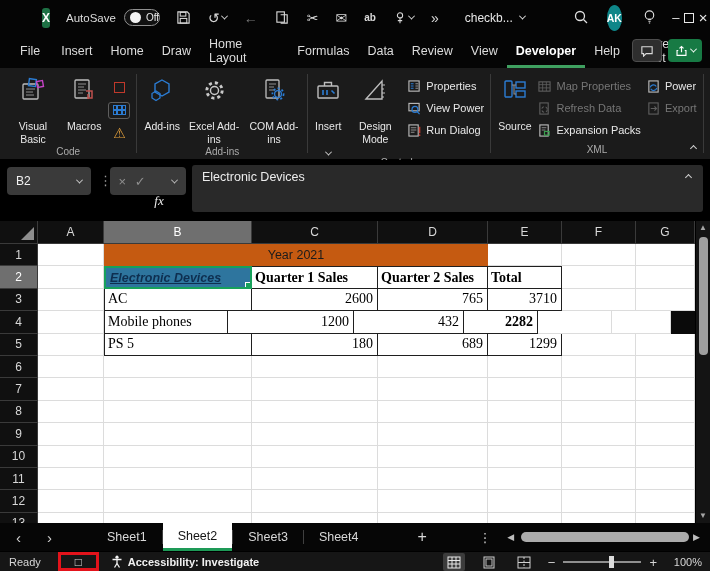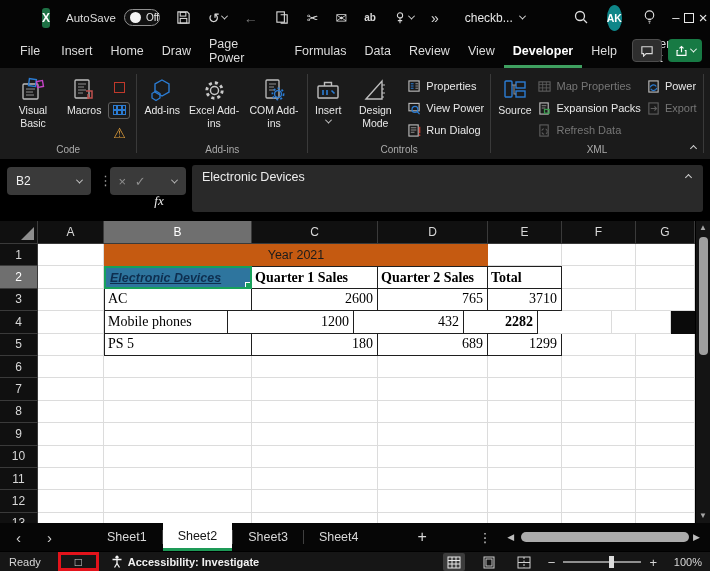--- a/index.html
+++ b/index.html
@@ -36,21 +36,21 @@
   .tabbar-right{position:absolute;right:8px;top:4px;display:flex;gap:6px;align-items:center;}
   .cmtbtn{width:30px;height:23px;background:#2e2e2e;border:1px solid #4d4d4d;border-radius:4px;display:flex;align-items:center;justify-content:center;cursor:pointer;}
   .sharebtn{width:34px;height:23px;border:none;border-radius:4px;display:flex;align-items:center;justify-content:center;gap:3px;color:#fff;cursor:pointer;}
 
   
   .ribbon{height:92px;background:#1b1b1b;display:flex;flex:none;position:relative;border-bottom:1px solid #000;}
   .rgroup{display:flex;flex-direction:column;padding:4px 4px 0 4px;}
   .rgrow{display:flex;flex:1;align-items:flex-start;gap:2px;}
   .glabel{height:16px;text-align:center;font-size:10px;color:#ababab;line-height:14px;}
   .rsep{width:1px;background:#3a3a3a;margin:6px 0;}
-  .bigbtn{display:flex;flex-direction:column;align-items:center;background:none;border:none;cursor:pointer;padding:4px 3px 0 3px;color:#e8e8e8;}
+  .bigbtn{display:flex;flex-direction:column;align-items:center;background:none;border:none;cursor:pointer;padding:4px 3px 0 3px;color:#e8e8e8;gap:16px;}
   .bigbtn .ric{height:28px;display:flex;align-items:center;justify-content:center;}
   .blbl{font-size:10.5px;line-height:1.2;text-align:center;color:#e8e8e8;max-width:52px;}
   .smallcol{display:flex;flex-direction:column;justify-content:flex-start;gap:3px;padding-top:5px;}
   .minibtn{width:26px;height:20px;display:flex;align-items:center;justify-content:center;background:none;border:none;cursor:pointer;}
   .redsq{width:11px;height:11px;border:1.6px solid #c0392b;}
   .gridbtn{width:22px;height:17px;border:1px solid #5e5e5e;border-radius:3px;display:flex;align-items:center;justify-content:center;}
   .gridin{width:13px;height:10px;display:grid;grid-template-columns:1fr 1fr 1fr;grid-template-rows:1fr 1fr;}
   .gridin i{border:0.8px solid #2b7cd3;}
   .warn{color:#E8A33D;font-size:14px;line-height:1;}
   .listcol{display:flex;flex-direction:column;justify-content:center;gap:2px;padding:4px 2px 0 2px;}
@@ -202,21 +202,21 @@
         <span>×</span>
       </button>
   </div>
 
   <div class="tabbar">
 
     <div class="rtab first">File</div>
       <div class="rtab">Insert</div>
       <div class="rtab">Home</div>
       <div class="rtab">Draw</div>
-      <div class="rtab">Page Power</div>
+      <div class="rtab">Home Layout</div>
       <div class="rtab">Formulas</div>
       <div class="rtab">Data</div>
       <div class="rtab">Review</div>
       <div class="rtab">View</div>
       <div class="rtab active">Developer</div>
       <div class="rtab">Help</div>
       <div class="rtab">Power Pivot</div>
       <div class="tabbar-right">
       <button class="cmtbtn">
         <svg width="14" height="12" viewBox="0 0 16 14">
@@ -392,34 +392,34 @@
           <span class="blbl">Source</span>
         </button>
         <div class="listcol">
           <button class="rowbtn dim">
             <svg width="13" height="13" viewBox="0 0 14 14">
                 <rect x="1" y="2" width="12" height="10" fill="none" stroke="#5e5e5e" stroke-width="1.2"></rect>
                 <path d="M1 5 h12 M1 8.5 h12 M5 2 v10 M9 2 v10" stroke="#5e5e5e" stroke-width="0.9"></path>
               </svg>
             <span>Map Properties</span>
           </button>
+          <button class="rowbtn dim">
+            <svg width="13" height="13" viewBox="0 0 14 14">
+                <rect x="2" y="1" width="9" height="12" fill="none" stroke="#5e5e5e" stroke-width="1.2"></rect>
+                <circle cx="7" cy="8" r="3" fill="none" stroke="#5e5e5e" stroke-width="1.1" stroke-dasharray="3 2"></circle>
+              </svg>
+            <span>Refresh Data</span>
+          </button>
           <button class="rowbtn">
             <svg width="13" height="13" viewBox="0 0 14 14">
                 <rect x="2" y="1" width="9" height="12" fill="none" stroke="#bdbdbd" stroke-width="1.2"></rect>
                 <path d="M4 4 h5 M4 6.5 h4" stroke="#8f8f8f" stroke-width="1"></path>
                 <rect x="7" y="8" width="5" height="4" fill="none" stroke="#3a9e4e" stroke-width="1.3"></rect>
               </svg>
             <span>Expansion Packs</span>
-          </button>
-          <button class="rowbtn dim">
-            <svg width="13" height="13" viewBox="0 0 14 14">
-                <rect x="2" y="1" width="9" height="12" fill="none" stroke="#5e5e5e" stroke-width="1.2"></rect>
-                <circle cx="7" cy="8" r="3" fill="none" stroke="#5e5e5e" stroke-width="1.1" stroke-dasharray="3 2"></circle>
-              </svg>
-            <span>Refresh Data</span>
           </button>
         </div>
         <div class="listcol">
           <button class="rowbtn">
             <svg width="13" height="13" viewBox="0 0 14 14">
                 <rect x="2" y="1" width="10" height="12" fill="none" stroke="#bdbdbd" stroke-width="1.2"></rect>
                 <path d="M3.5 8 a3.5 3.5 0 0 1 6.5 -1 M10.5 8.5 a3.5 3.5 0 0 1 -6.5 1" fill="none" stroke="#2b7cd3" stroke-width="1.3"></path>
               </svg>
             <span>Power</span>
           </button>

